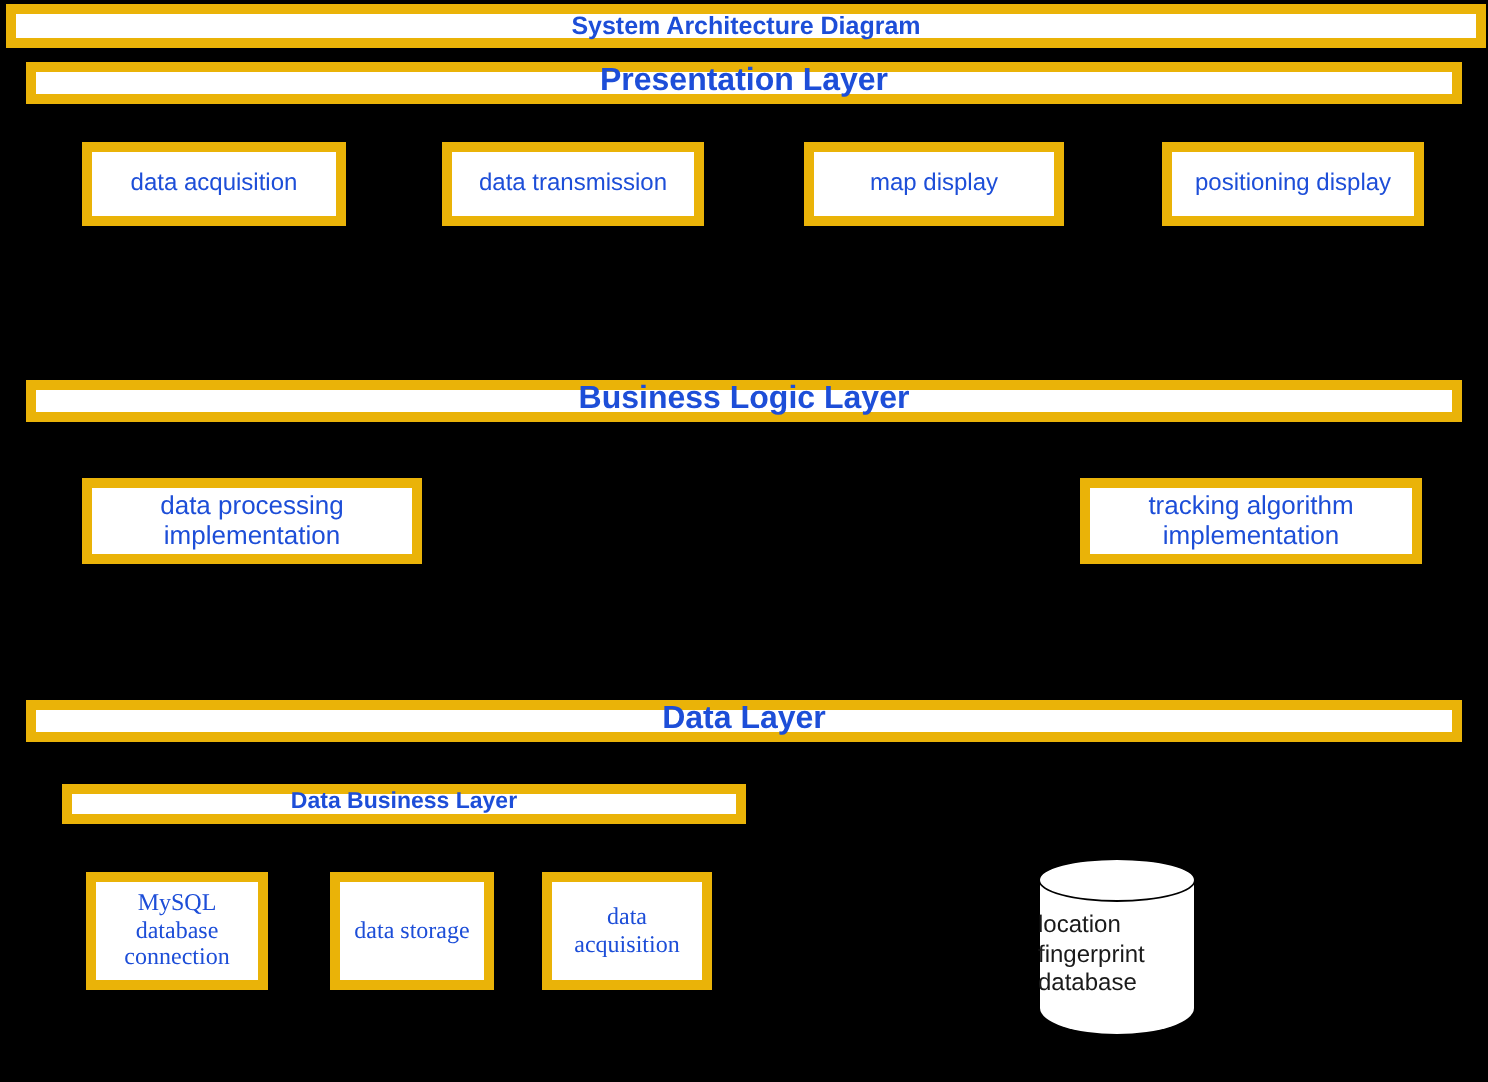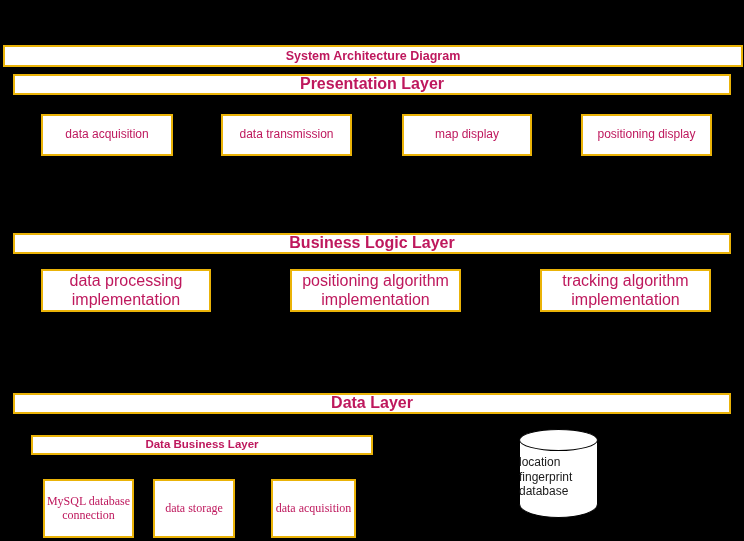--- a/index.html
+++ b/index.html
@@ -20,29 +20,28 @@
     height: 541px;
     background: #000000;
     box-sizing: border-box;
     border: 1px solid #000000;
   }
 
   
   .panel {
     position: absolute;
     background: #ffffff;
-    border: 2px solid #eab308;
+    border: 5px solid #eab308;
     box-sizing: border-box;
-    color: #be185d;
+    color: #1d4ed8;
     display: flex;
     align-items: center;
     justify-content: center;
     text-align: center;
     line-height: 1.15;
-    margin-top: 43px;
   }
 
   
   .title-bar {
     left: 2px;
     top: 1px;
     width: 740px;
     height: 22px;
     font-size: 12.5px;
     font-weight: bold;
@@ -94,37 +93,37 @@
     height: 42px;
     font-size: 12px;
   }
   .pbox.b0 { left: 40px;  width: 132px; }
   .pbox.b1 { left: 220px; width: 131px; }
   .pbox.b2 { left: 401px; width: 130px; }
   .pbox.b3 { left: 580px; width: 131px; }
 
   
   .bbox {
-    top: 225px;
+    top: 238px;
     height: 43px;
-    font-size: 16px;
+    font-size: 13px;
   }
   .bbox.b0 { left: 40px;  width: 170px; }
   .bbox.b1 { left: 289px; width: 171px; }
   .bbox.b2 { left: 539px; width: 171px; }
 
   
   .dbox {
     top: 435px;
     height: 59px;
     font-size: 12px;
     font-family: Liberation Serif, serif;
   }
   .dbox.b0 { left: 42px;  width: 91px; }
-  .dbox.b1 { left: 152px; width: 82px; }
+  .dbox.b1 { left: 164px; width: 82px; }
   .dbox.b2 { left: 270px; width: 85px; }
 
   
   .cylinder {
     position: absolute;
     left: 518px;
     top: 428px;
     width: 79px;
     height: 89px;
   }
@@ -172,21 +171,20 @@
   <div class="panel title-bar">System Architecture Diagram</div>
 
   <div class="panel layer-bar presentation">Presentation Layer</div>
   <div class="panel pbox b0">data acquisition</div>
   <div class="panel pbox b1">data transmission</div>
   <div class="panel pbox b2">map display</div>
   <div class="panel pbox b3">positioning display</div>
 
   <div class="panel layer-bar business">Business Logic Layer</div>
   <div class="panel bbox b0">data processing implementation</div>
-  <div class="panel bbox b1">positioning algorithm implementation</div>
   <div class="panel bbox b2">tracking algorithm implementation</div>
 
   <div class="panel layer-bar data">Data Layer</div>
 
   <div class="panel sub-bar transport">Data Business Layer</div>
 
   <div class="panel dbox b0">MySQL database connection</div>
   <div class="panel dbox b1">data storage</div>
   <div class="panel dbox b2">data acquisition</div>
 

